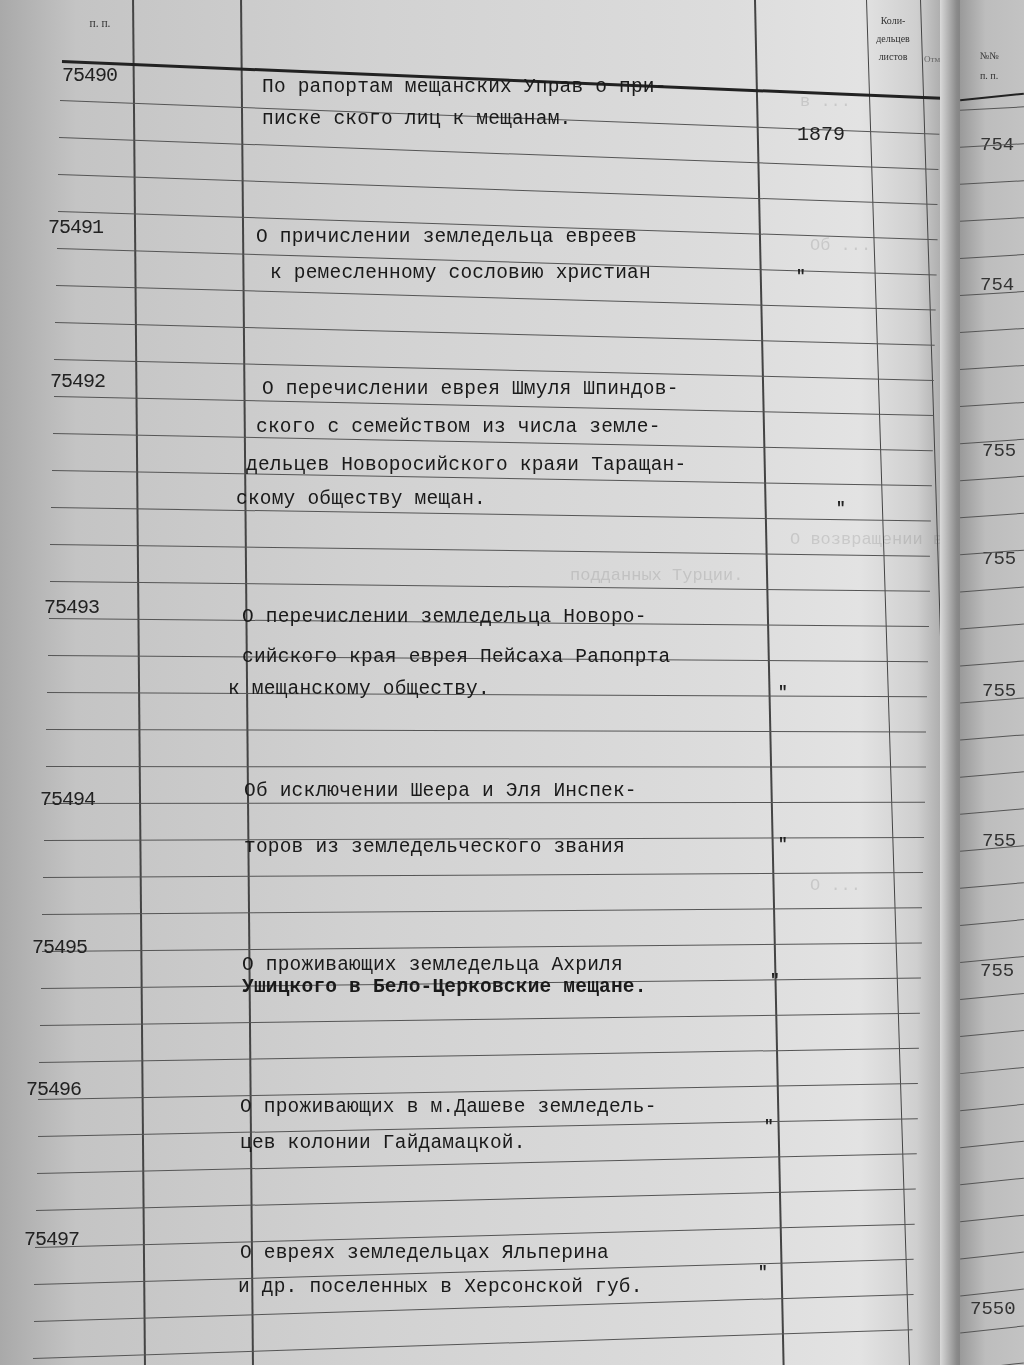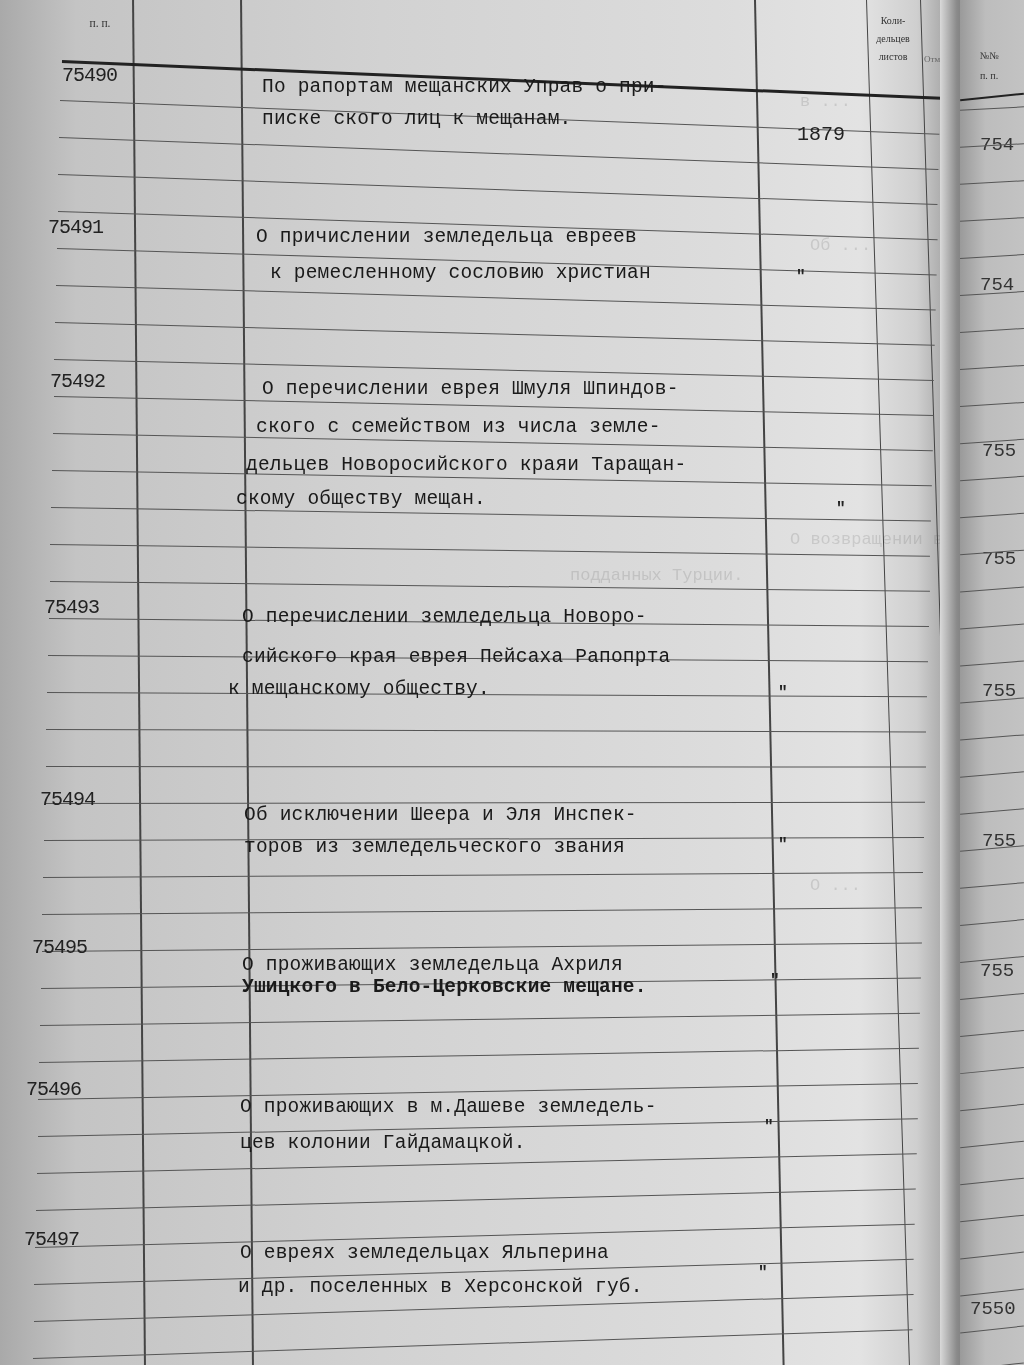--- a/index.html
+++ b/index.html
@@ -134,21 +134,21 @@
   <div>
     <div class="rec-no" style="left:44px;top:596px;">75493</div>
     <div class="line-text" style="left:242px;top:606px;">О перечислении земледельца Новоро-</div>
     <div class="line-text" style="left:242px;top:646px;">сийского края еврея Пейсаха Рапопрта</div>
     <div class="line-text" style="left:228px;top:678px;">к мещанскому обществу.</div>
     <div class="ditto" style="left:778px;top:684px;">"</div>
   </div>
 
   <div>
     <div class="rec-no" style="left:40px;top:788px;">75494</div>
-    <div class="line-text" style="left:244px;top:804px;">Об исключении Шеера и Эля Инспек-</div>
+    <div class="line-text" style="left:244px;top:780px;">Об исключении Шеера и Эля Инспек-</div>
     <div class="line-text" style="left:244px;top:836px;">торов из земледельческого звания</div>
     <div class="ditto" style="left:778px;top:836px;">"</div>
   </div>
 
   <div>
     <div class="rec-no" style="left:32px;top:936px;">75495</div>
     <div class="line-text" style="left:242px;top:954px;">О проживающих земледельца Ахриля</div>
     <div class="line-text" style="left:242px;top:976px;font-weight:bold;">Ушицкого в Бело-Церковские мещане.</div>
     <div class="ditto" style="left:770px;top:972px;">"</div>
   </div>

